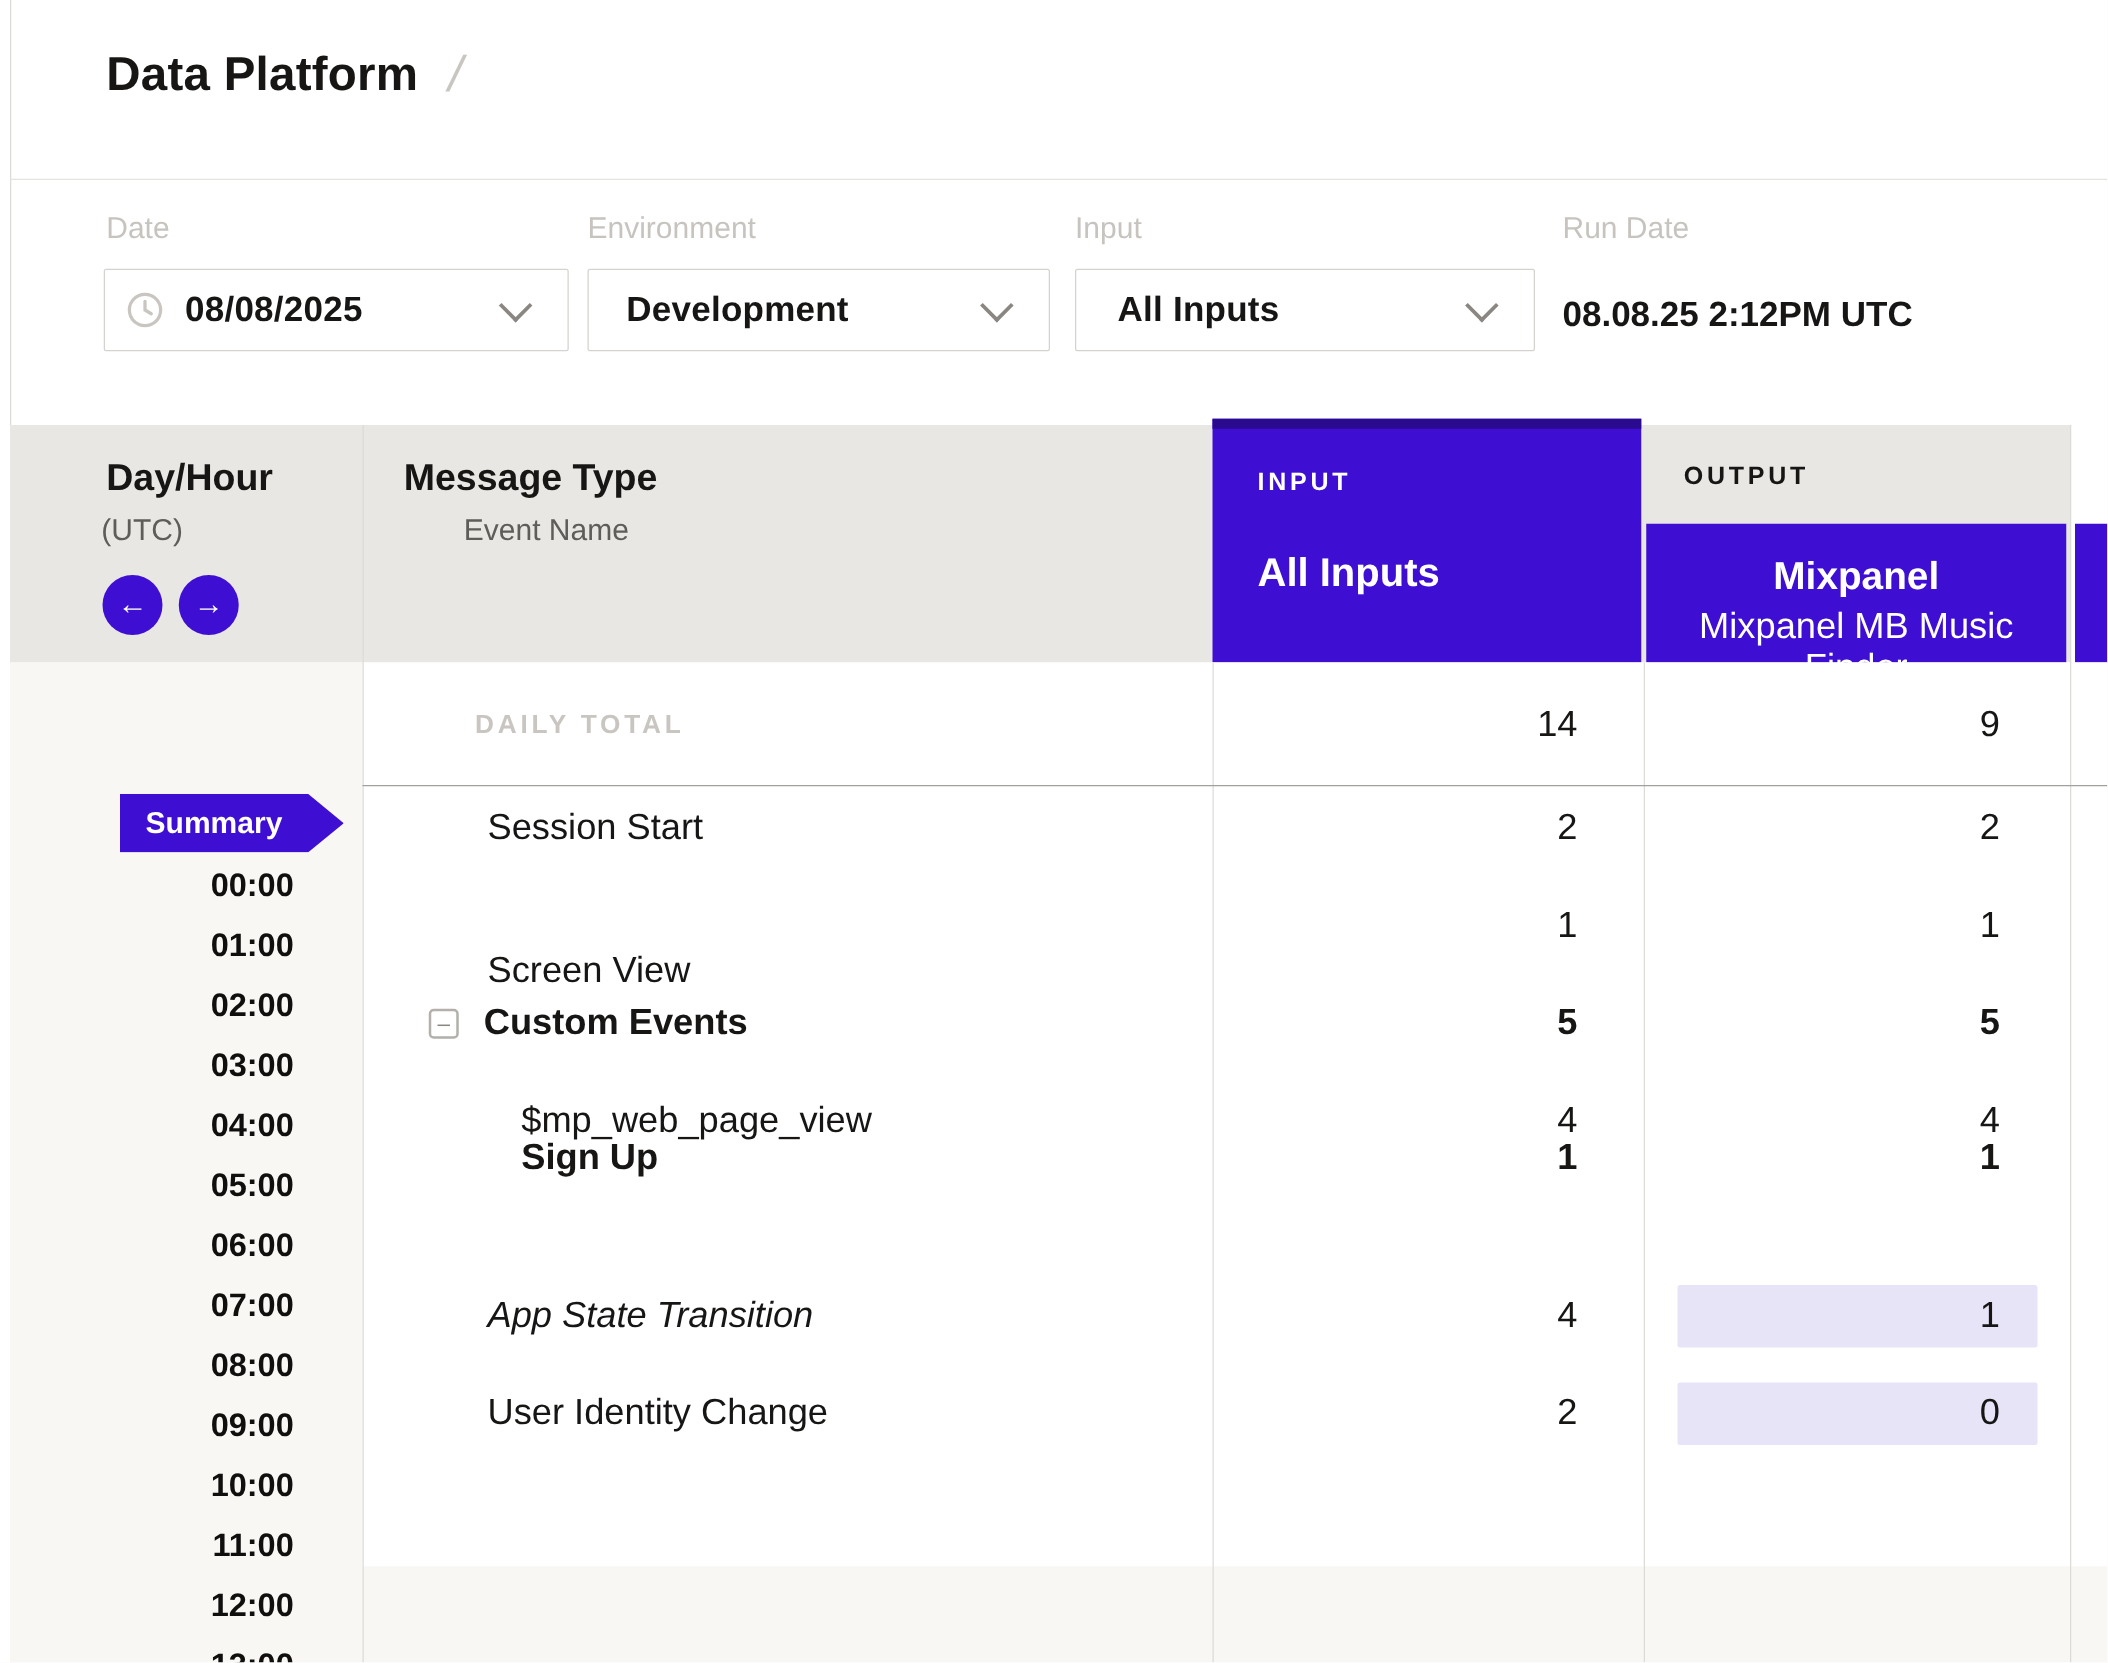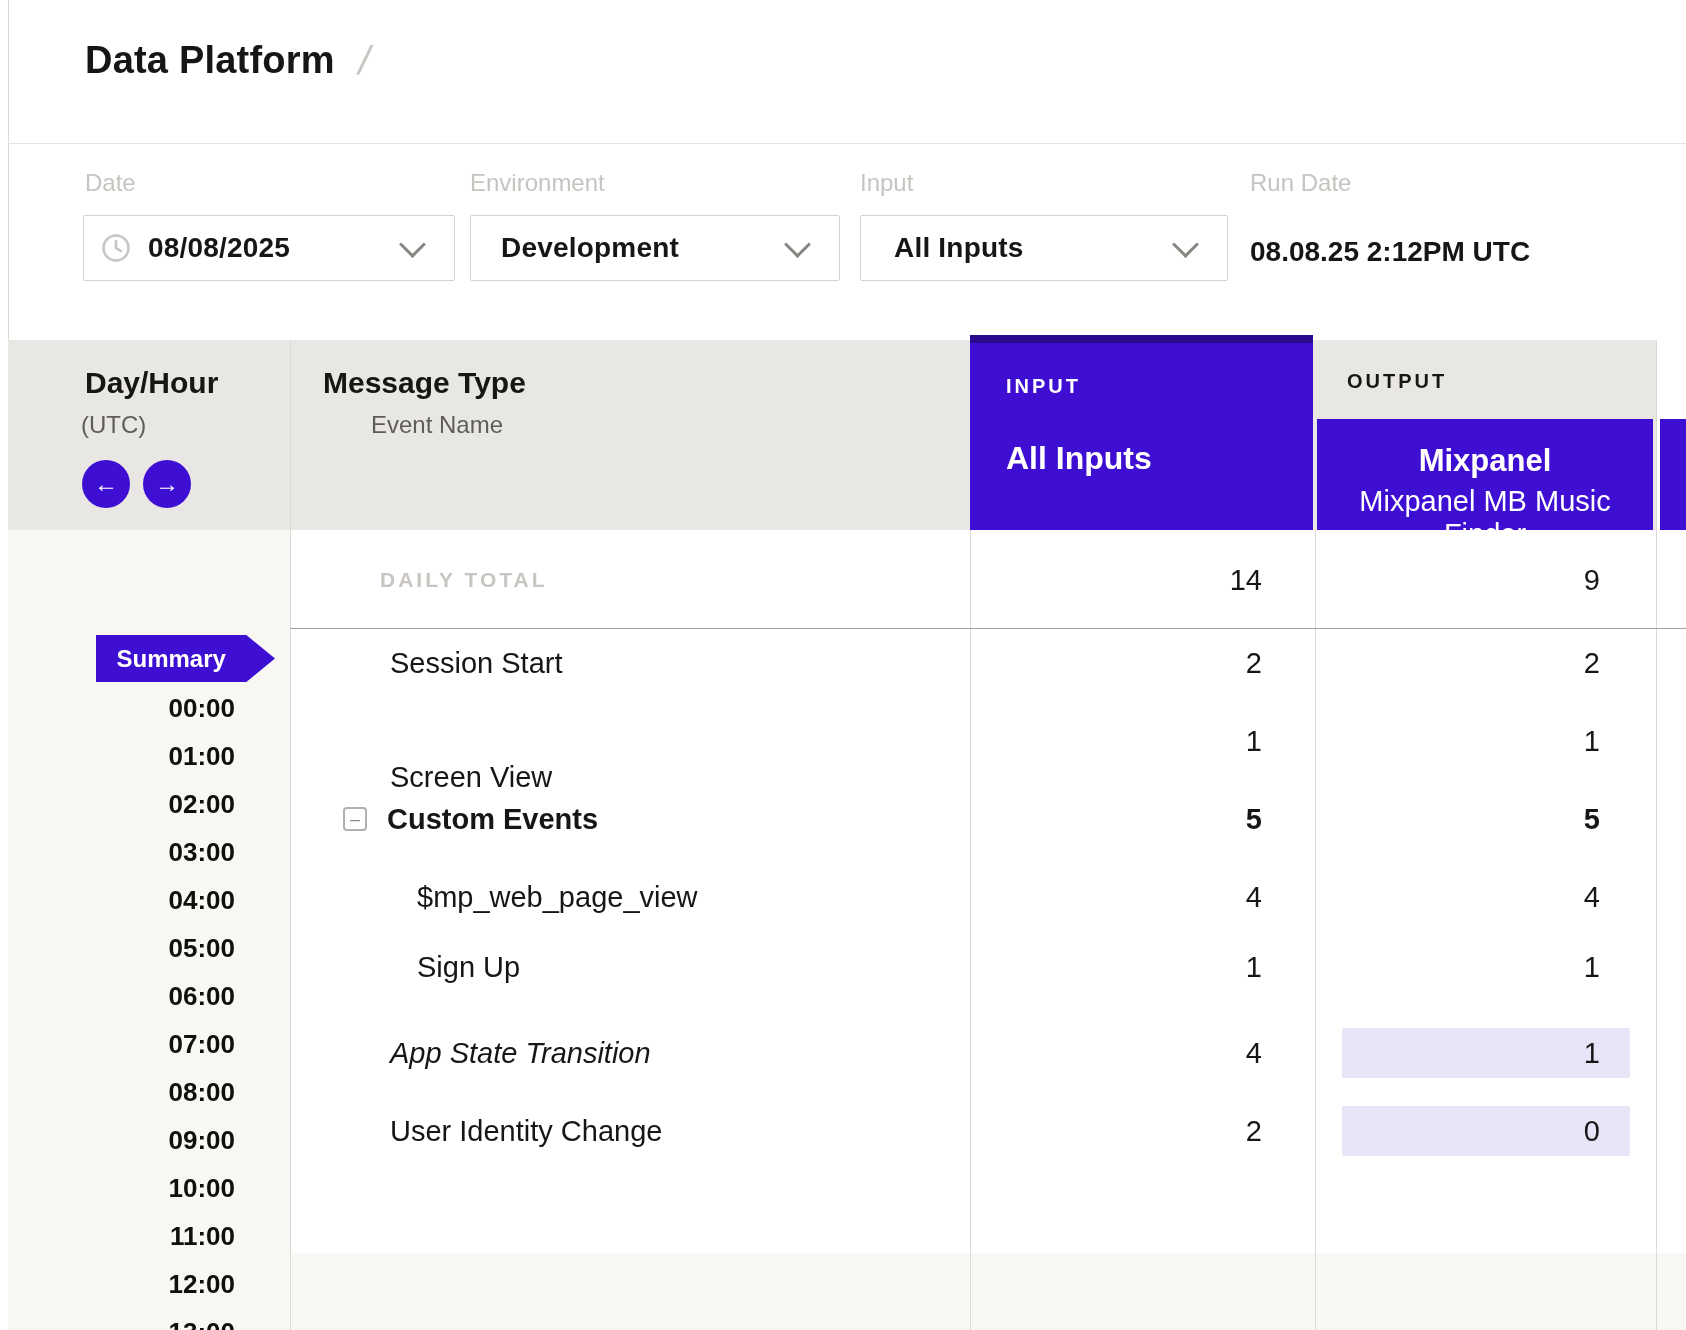--- a/index.html
+++ b/index.html
@@ -150,21 +150,21 @@
     <span class="cell-in num bold">5</span>
     <span class="cell-out num bold">5</span>
   </div>
 
   <div class="row" style="top:858px;">
     <span class="row-label" style="left:127px;">$mp_web_page_view</span>
     <span class="cell-in num">4</span>
     <span class="cell-out num">4</span>
   </div>
 
-  <div class="row" style="top:928px;">
+  <div class="row" style="top:888px;font-weight:bold;">
     <span class="row-label" style="left:127px;">Sign Up</span>
     <span class="cell-in num">1</span>
     <span class="cell-out num">1</span>
   </div>
 
   <div class="row" style="top:1014px;">
     <span class="row-label" style="left:100px;font-style:italic;">App State Transition</span>
     <span class="cell-in num">4</span>
     <span class="hl"></span>
     <span class="cell-out num">1</span>

